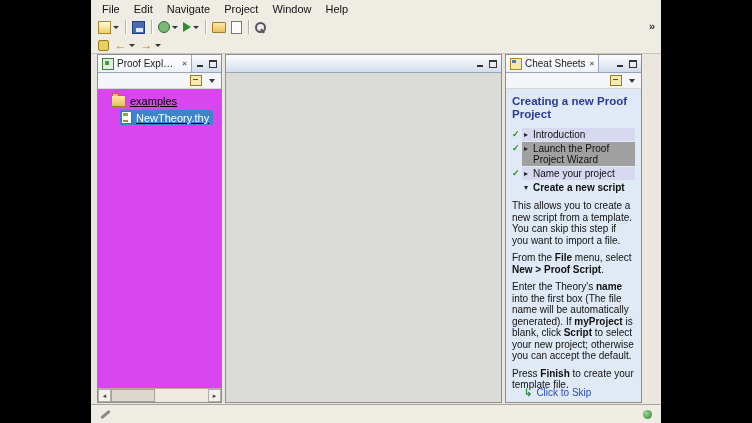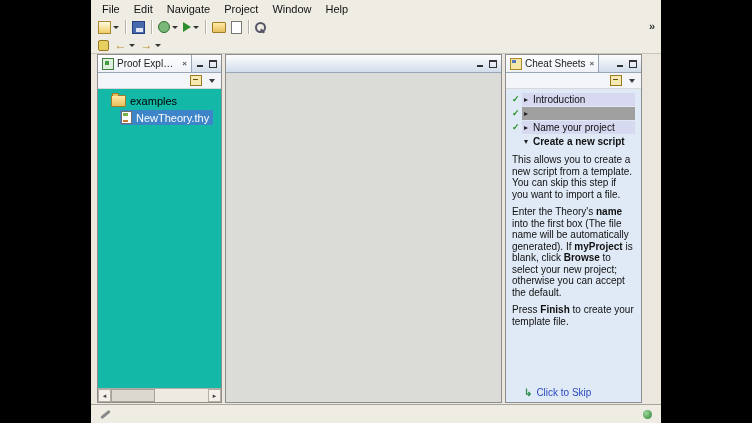--- a/index.html
+++ b/index.html
@@ -51,21 +51,21 @@
   .pe-ico::after{content:"";position:absolute;left:2px;top:2px;width:4px;height:4px;background:#3e9e3e;}
   .cs-ico{width:10px;height:10px;background:#f6e8a8;border:1px solid #ad8a28;display:inline-block;position:relative;flex:0 0 auto;}
   .cs-ico::after{content:"";position:absolute;left:1px;top:1px;width:4px;height:3px;background:#5577bb;}
 
   .ltoolbar{height:15px;flex:0 0 15px;background:#f3f5f9;border-bottom:1px solid #d8d8d8;display:flex;justify-content:flex-end;align-items:center;gap:7px;padding-right:6px;}
   .collapse-all-icon{width:10px;height:9px;background:#f6eab2;border:1px solid #9a7a20;position:relative;display:inline-block;}
   .collapse-all-icon::after{content:"";position:absolute;left:2px;top:3px;width:5px;height:1px;background:#6a5210;}
   .view-menu-icon{width:0;height:0;border-left:3.5px solid transparent;border-right:3.5px solid transparent;border-top:4px solid #3a3a3a;display:inline-block;}
 
   
-  .tree{flex:1;background:#14b8a6;padding-top:3px;font-size:11px;overflow:hidden;}
+  .tree{flex:1;background:#d946ef;padding-top:3px;font-size:11px;overflow:hidden;text-decoration:underline;}
   .tree-row{height:17px;display:flex;align-items:center;padding-left:2px;}
   .t-indent{display:inline-block;height:1px;flex:0 0 auto;}
   .t-exp{width:10px;flex:0 0 10px;display:flex;align-items:center;justify-content:center;}
   .t-exp.open::after{content:"";width:0;height:0;border-left:4px solid transparent;border-right:4px solid transparent;border-top:5px solid #4a4a4a;}
   .t-body{display:flex;align-items:center;padding:1px 4px 1px 1px;border-radius:1px;}
   .tree-row.sel .t-body{background:#3d85c8;}
   .tree-row.sel .t-label{color:#fff;}
   .t-ico{flex:0 0 auto;}
   .folder-closed-icon,.folder-open-icon{width:13px;height:10px;background:linear-gradient(#ffe9a6,#e8c05c);border:1px solid #a07c28;border-radius:1px;position:relative;margin-right:4px;}
   .folder-closed-icon::before,.folder-open-icon::before{content:"";position:absolute;top:-3px;left:0;width:5px;height:2px;background:#e8c05c;border:1px solid #a07c28;border-bottom:none;}
@@ -229,52 +229,55 @@
       <span class="mm">
         <i class="btn-min"></i>
         <i class="btn-max"></i>
       </span>
     </div>
     <div class="ltoolbar">
       <span class="collapse-all-icon"></span>
       <span class="view-menu-icon"></span>
     </div>
     <div class="cs-content">
+      <div class="cs-head">Creating a new Proof Project</div>
       <div id="steps">
           <div class="step">
             <span class="chk">✓</span>
             <span class="stp-body lav">
               <span class="stp-arrow">▸</span>
               <span class="stp-label">Introduction</span>
             </span>
           </div>
           <div class="step">
             <span class="chk">✓</span>
             <span class="stp-body hl">
               <span class="stp-arrow">▸</span>
+              <span class="stp-label">Launch the Proof Project Wizard</span>
             </span>
           </div>
           <div class="step">
             <span class="chk">✓</span>
             <span class="stp-body lav">
               <span class="stp-arrow">▸</span>
               <span class="stp-label">Name your project</span>
             </span>
           </div>
           <div class="step cur">
             <span class="chk"></span>
             <span class="stp-body">
               <span class="stp-arrow">▾</span>
               <span class="stp-label">Create a new script</span>
             </span>
           </div>
         </div>
       <div id="paras">
           <p class="cs-para"><span>This allows you to create a new script from a template. You can skip this step if you want to import a file.</span></p>
-          <p class="cs-para"><span>Enter the Theory's </span><span class="b">name</span><span> into the first box (The file name will be automatically generated). If </span><span class="b">myProject</span><span> is blank, click </span><span class="b">Browse</span><span> to select your new project; otherwise you can accept the default.</span></p>
+          <p class="cs-para"><span>From the </span><span class="b">File</span><span> menu, select </span><span class="b">New &gt; Proof Script</span><span>.</span></p>
+          <p class="cs-para"><span>Enter the Theory's </span><span class="b">name</span><span> into the first box (The file name will be automatically generated). If </span><span class="b">myProject</span><span> is blank, click </span><span class="b">Script</span><span> to select your new project; otherwise you can accept the default.</span></p>
           <p class="cs-para"><span>Press </span><span class="b">Finish</span><span> to create your template file.</span></p>
         </div>
       <div class="skip">
         <span class="skip-arrow-icon">↳</span>
         <span>Click to Skip</span>
       </div>
     </div>
   </div>
 
   <div class="statusbar">

